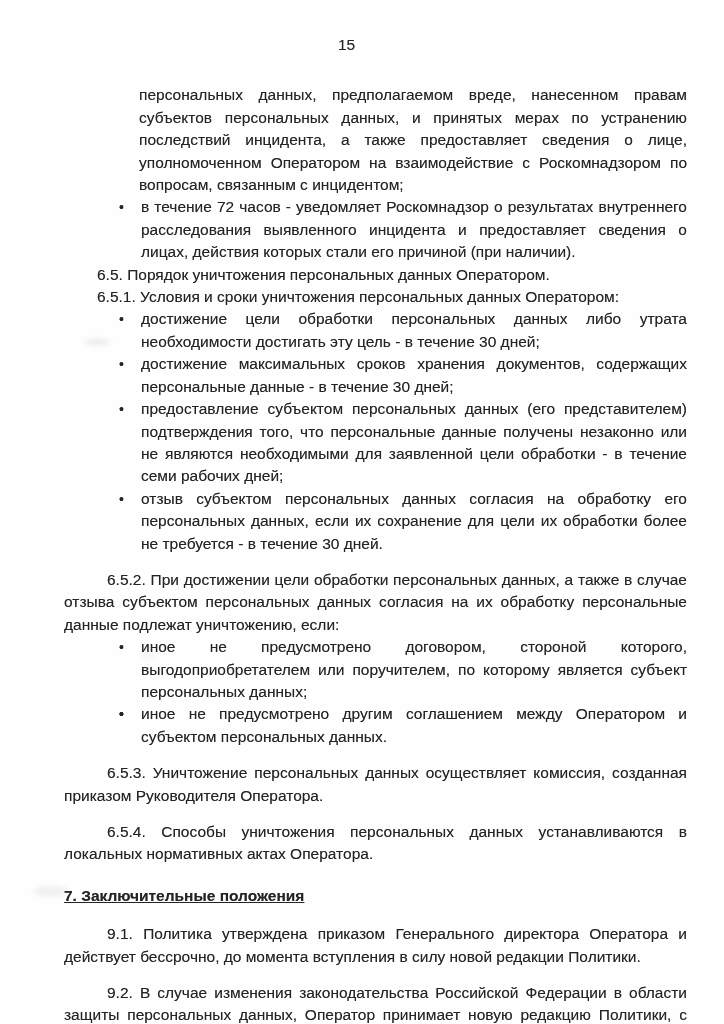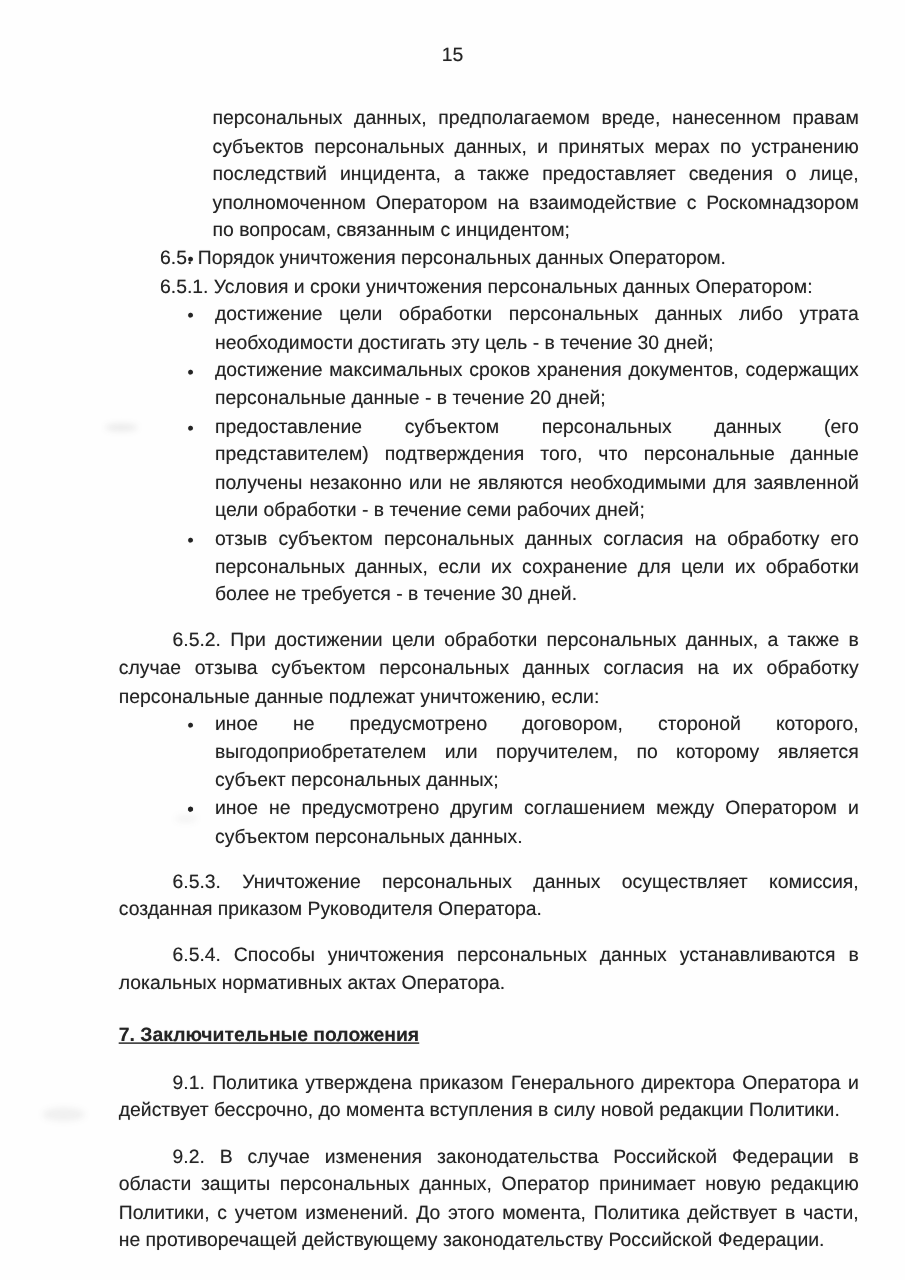--- a/index.html
+++ b/index.html
@@ -3,21 +3,21 @@
 <meta charset="utf-8">
 <style>
   html, body { margin: 0; padding: 0; background: #ffffff; }
 
   .sheet {
     position: relative;
     width: 724px;
     height: 1024px;
     background: #fefefe;
     box-sizing: border-box;
-    padding: 34px 37px 0 95px;
+    padding: 34px 37px 0 64px;
     font-family: "Liberation Sans", "DejaVu Sans", sans-serif;
     font-size: 15.5px;
     line-height: 22.4px;
     color: #242424;
     text-shadow: 0 0 0.6px rgba(30,30,30,0.45); 
     overflow: hidden;
   }
 
   .page-number {
     text-align: center;
@@ -58,32 +58,33 @@
 <body>
 
 <div class="sheet">
 
   <div class="page-number">15</div>
 
   <div class="cont">персональных данных, предполагаемом вреде, нанесенном правам субъектов персональных данных, и принятых мерах по устранению последствий инцидента, а также предоставляет сведения о лице, уполномоченном Оператором на взаимодействие с Роскомнадзором по вопросам, связанным с инцидентом;</div>
 
   <div class="li">
     <span class="marker">•</span>
+    <div>в течение 72 часов - уведомляет Роскомнадзор о результатах внутреннего расследования выявленного инцидента и предоставляет сведения о лицах, действия которых стали его причиной (при наличии).</div>
   </div>
 
   <div class="p num-sm">6.5. Порядок уничтожения персональных данных Оператором.</div>
   <div class="p num-sm">6.5.1. Условия и сроки уничтожения персональных данных Оператором:</div>
 
   <div class="li">
     <span class="marker">•</span>
     <div>достижение цели обработки персональных данных либо утрата необходимости достигать эту цель - в течение 30 дней;</div>
   </div>
   <div class="li">
     <span class="marker">•</span>
-    <div>достижение максимальных сроков хранения документов, содержащих персональные данные - в течение 20 дней;</div>
+    <div>достижение максимальных сроков хранения документов, содержащих персональные данные - в течение 30 дней;</div>
   </div>
   <div class="li">
     <span class="marker">•</span>
     <div>предоставление субъектом персональных данных (его представителем) подтверждения того, что персональные данные получены незаконно или не являются необходимыми для заявленной цели обработки - в течение семи рабочих дней;</div>
   </div>
   <div class="li">
     <span class="marker">•</span>
     <div>отзыв субъектом персональных данных согласия на обработку его персональных данных, если их сохранение для цели их обработки более не требуется - в течение 30 дней.</div>
   </div>
 

